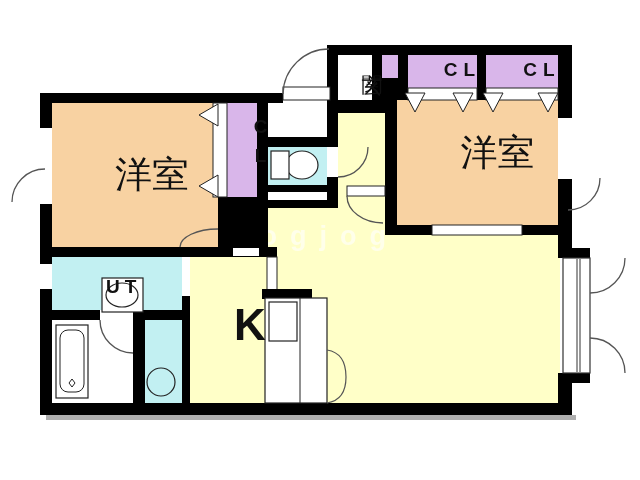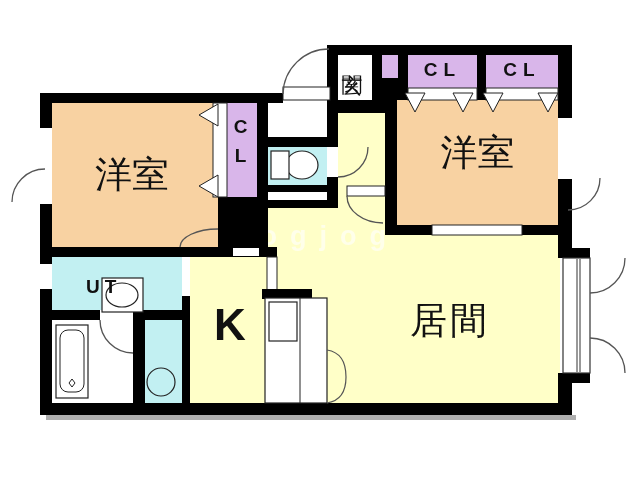--- a/index.html
+++ b/index.html
@@ -8,21 +8,21 @@
   .floor,.wall,.gap{position:absolute;}
   .floor{z-index:1;}
   .wall{background:#000;z-index:3;}
   .gap{background:#fff;z-index:4;}
   .f-yellow{background:#ffffc8;}
   .f-orange{background:#f8d2a2;}
   .f-purple{background:#d9b6ea;}
   .f-cyan{background:#c2f0f2;}
   .f-white{background:#ffffff;}
   #lines{position:absolute;left:0;top:0;z-index:5;}
-  .label{position:absolute;z-index:6;color:#111;white-space:pre;}
+  .label{position:absolute;z-index:6;color:#111;white-space:pre;padding-left:20px;}
   .vert{writing-mode:vertical-rl;text-orientation:upright;}
   #watermark{position:absolute;z-index:2;color:#ffffff;opacity:0.62;font-weight:bold;}
   #shadow-bottom{position:absolute;left:46px;top:415px;width:530px;height:5px;background:#aeaeae;z-index:0;}
 </style>
 </head>
 <body>
 
 <div id="stage">
   <div id="shadow-bottom"></div>
 
@@ -132,20 +132,19 @@
     <rect x="262" y="289" width="50" height="10" fill="#000"></rect>
     <rect x="265" y="298" width="62" height="105" fill="#fff" stroke="#222" stroke-width="1.2"></rect>
     <line x1="300" y1="298" x2="300" y2="403" stroke="#222" stroke-width="1"></line>
     <rect x="269" y="302" width="28" height="39" fill="#fff" stroke="#222" stroke-width="1.2"></rect>
     <path d="M 327,350 Q 346,353 346,377" fill="none" stroke="#555" stroke-width="1.2"></path>
     <path d="M 327,403 Q 346,400 346,377" fill="none" stroke="#555" stroke-width="1.2"></path>
   </svg>
 
   <div class="label" style="left:52px;top:150px;width:160px;text-align:center;font-size:37px;">洋室</div>
   <div class="label" style="left:397px;top:128px;width:161px;text-align:center;font-size:37px;">洋室</div>
-  <div class="label" style="left:380px;top:296px;width:140px;text-align:center;font-size:37px;letter-spacing:3px;">居間</div>
   <div class="label" style="left:195px;top:300px;width:70px;text-align:center;font-size:44px;font-weight:600;">K</div>
   <div class="label" style="left:86px;top:276px;font-size:19px;letter-spacing:5px;font-weight:600;">UT</div>
   <div class="label vert" style="left:338px;top:57px;font-size:21px;letter-spacing:2px;">玄関</div>
   <div class="label vert" style="left:229px;top:116px;font-size:19px;letter-spacing:8px;font-weight:600;">CL</div>
   <div class="label" style="left:408px;top:59px;width:69px;text-align:center;font-size:19px;letter-spacing:6px;font-weight:600;">CL</div>
   <div class="label" style="left:486px;top:59px;width:72px;text-align:center;font-size:19px;letter-spacing:6px;font-weight:600;">CL</div>
 </div>
 
 </body></html>

